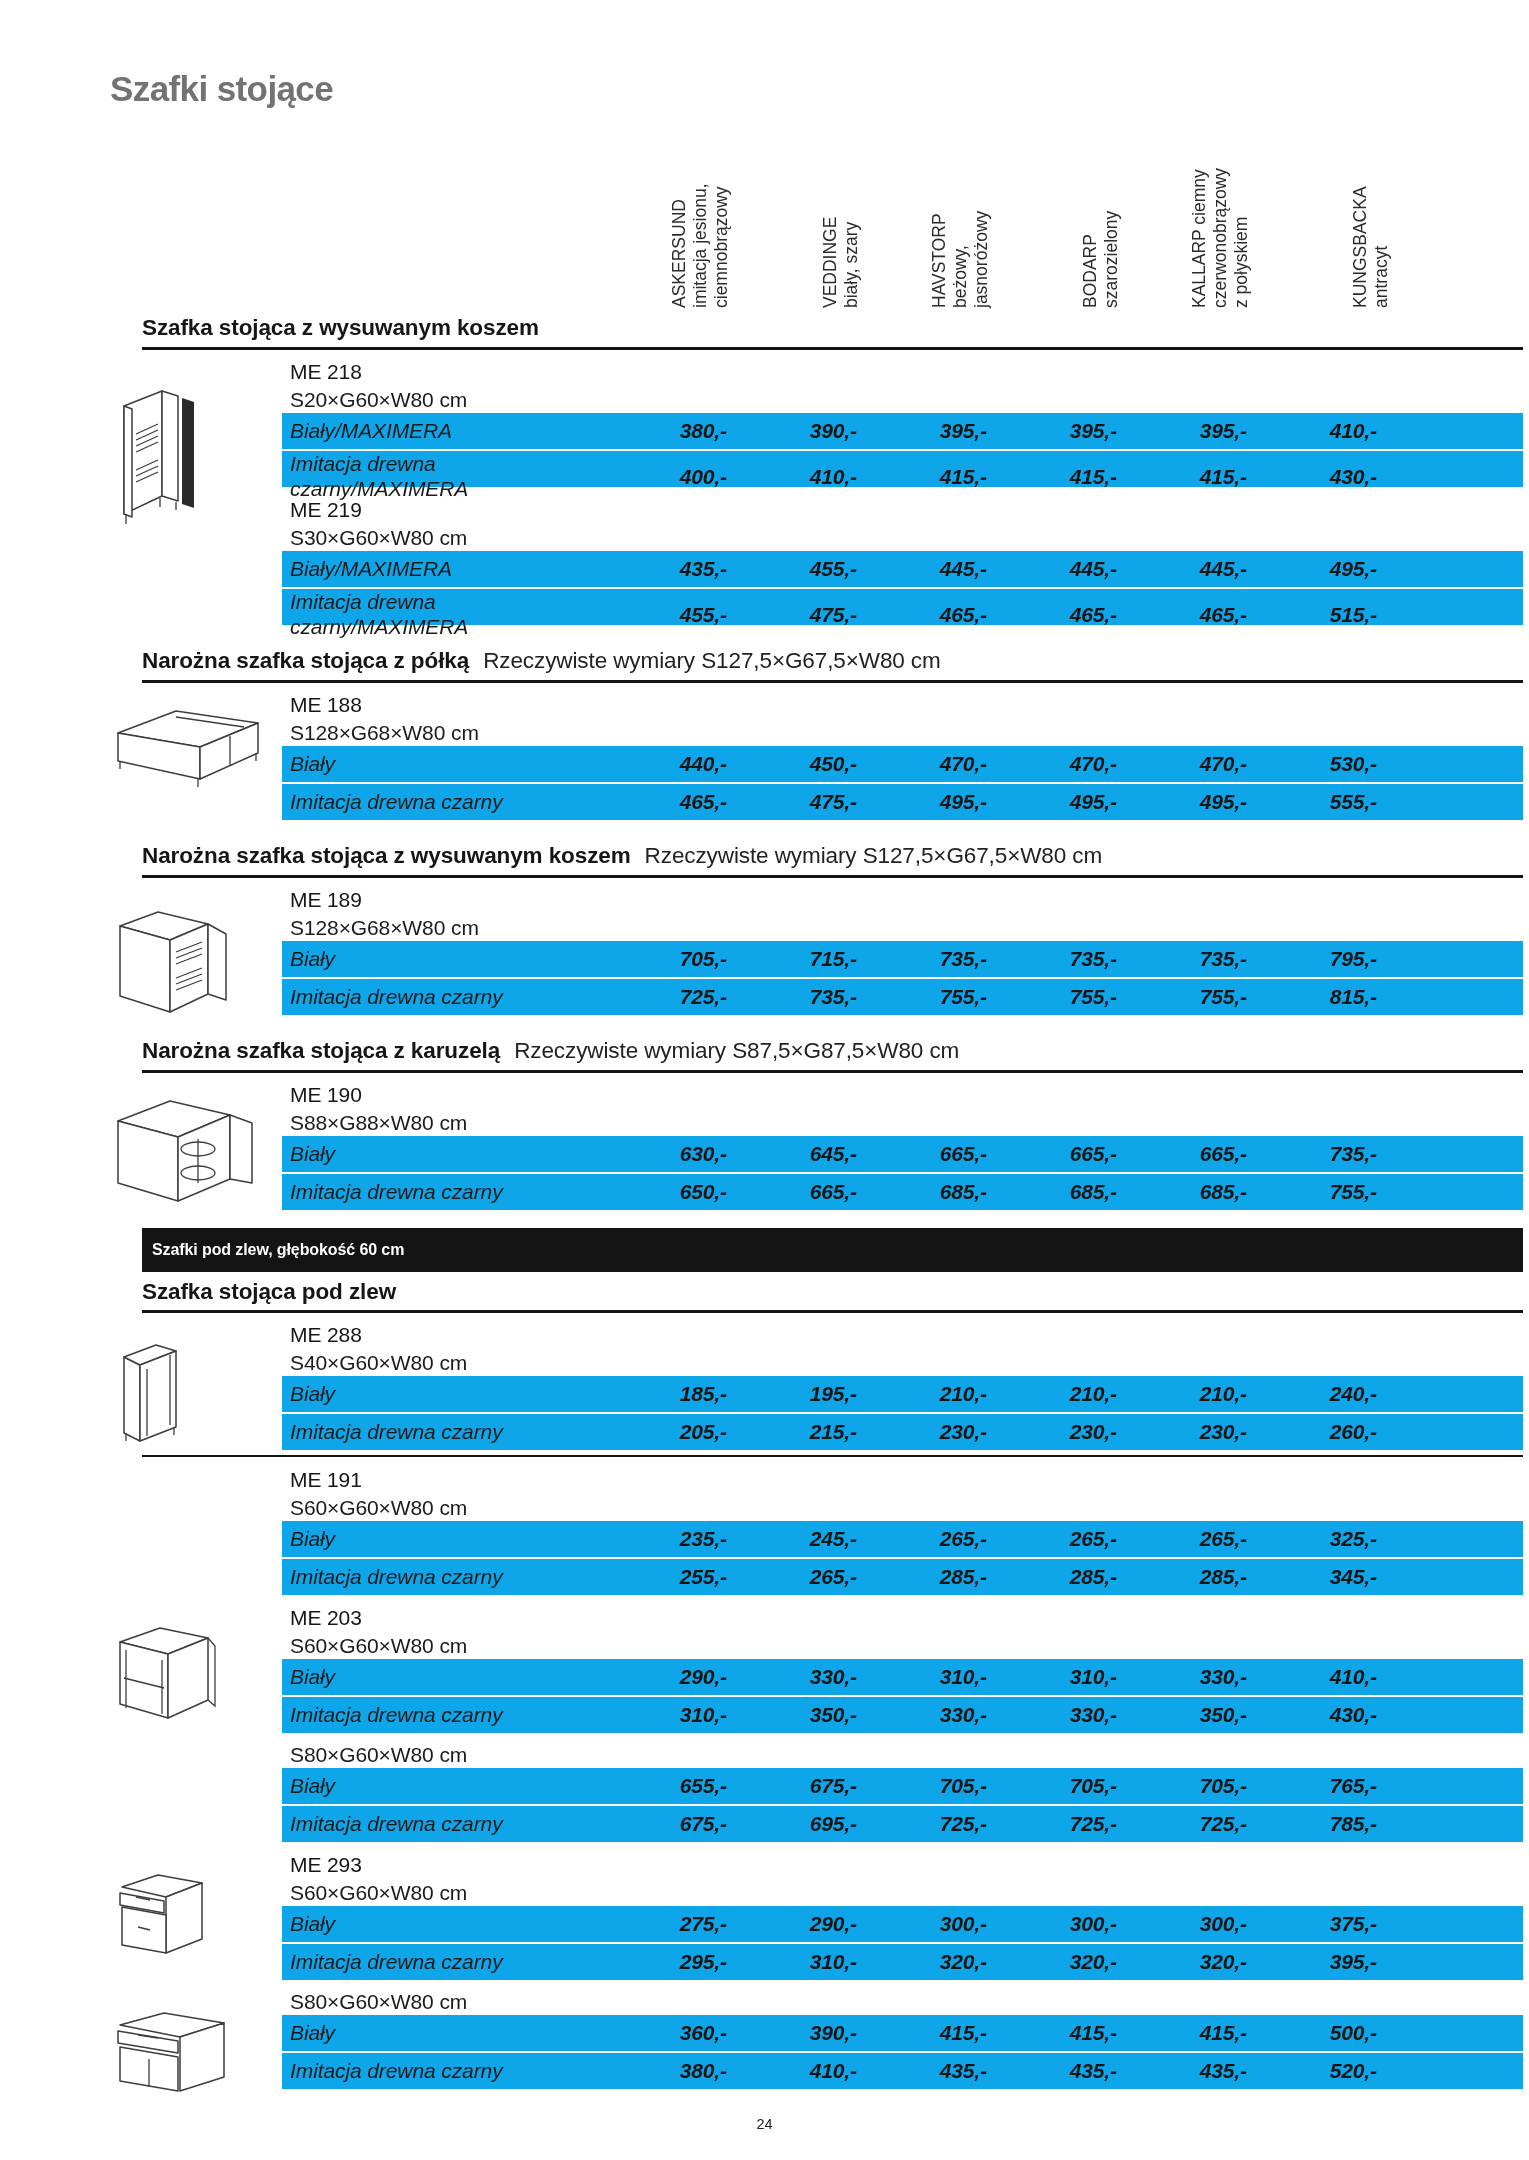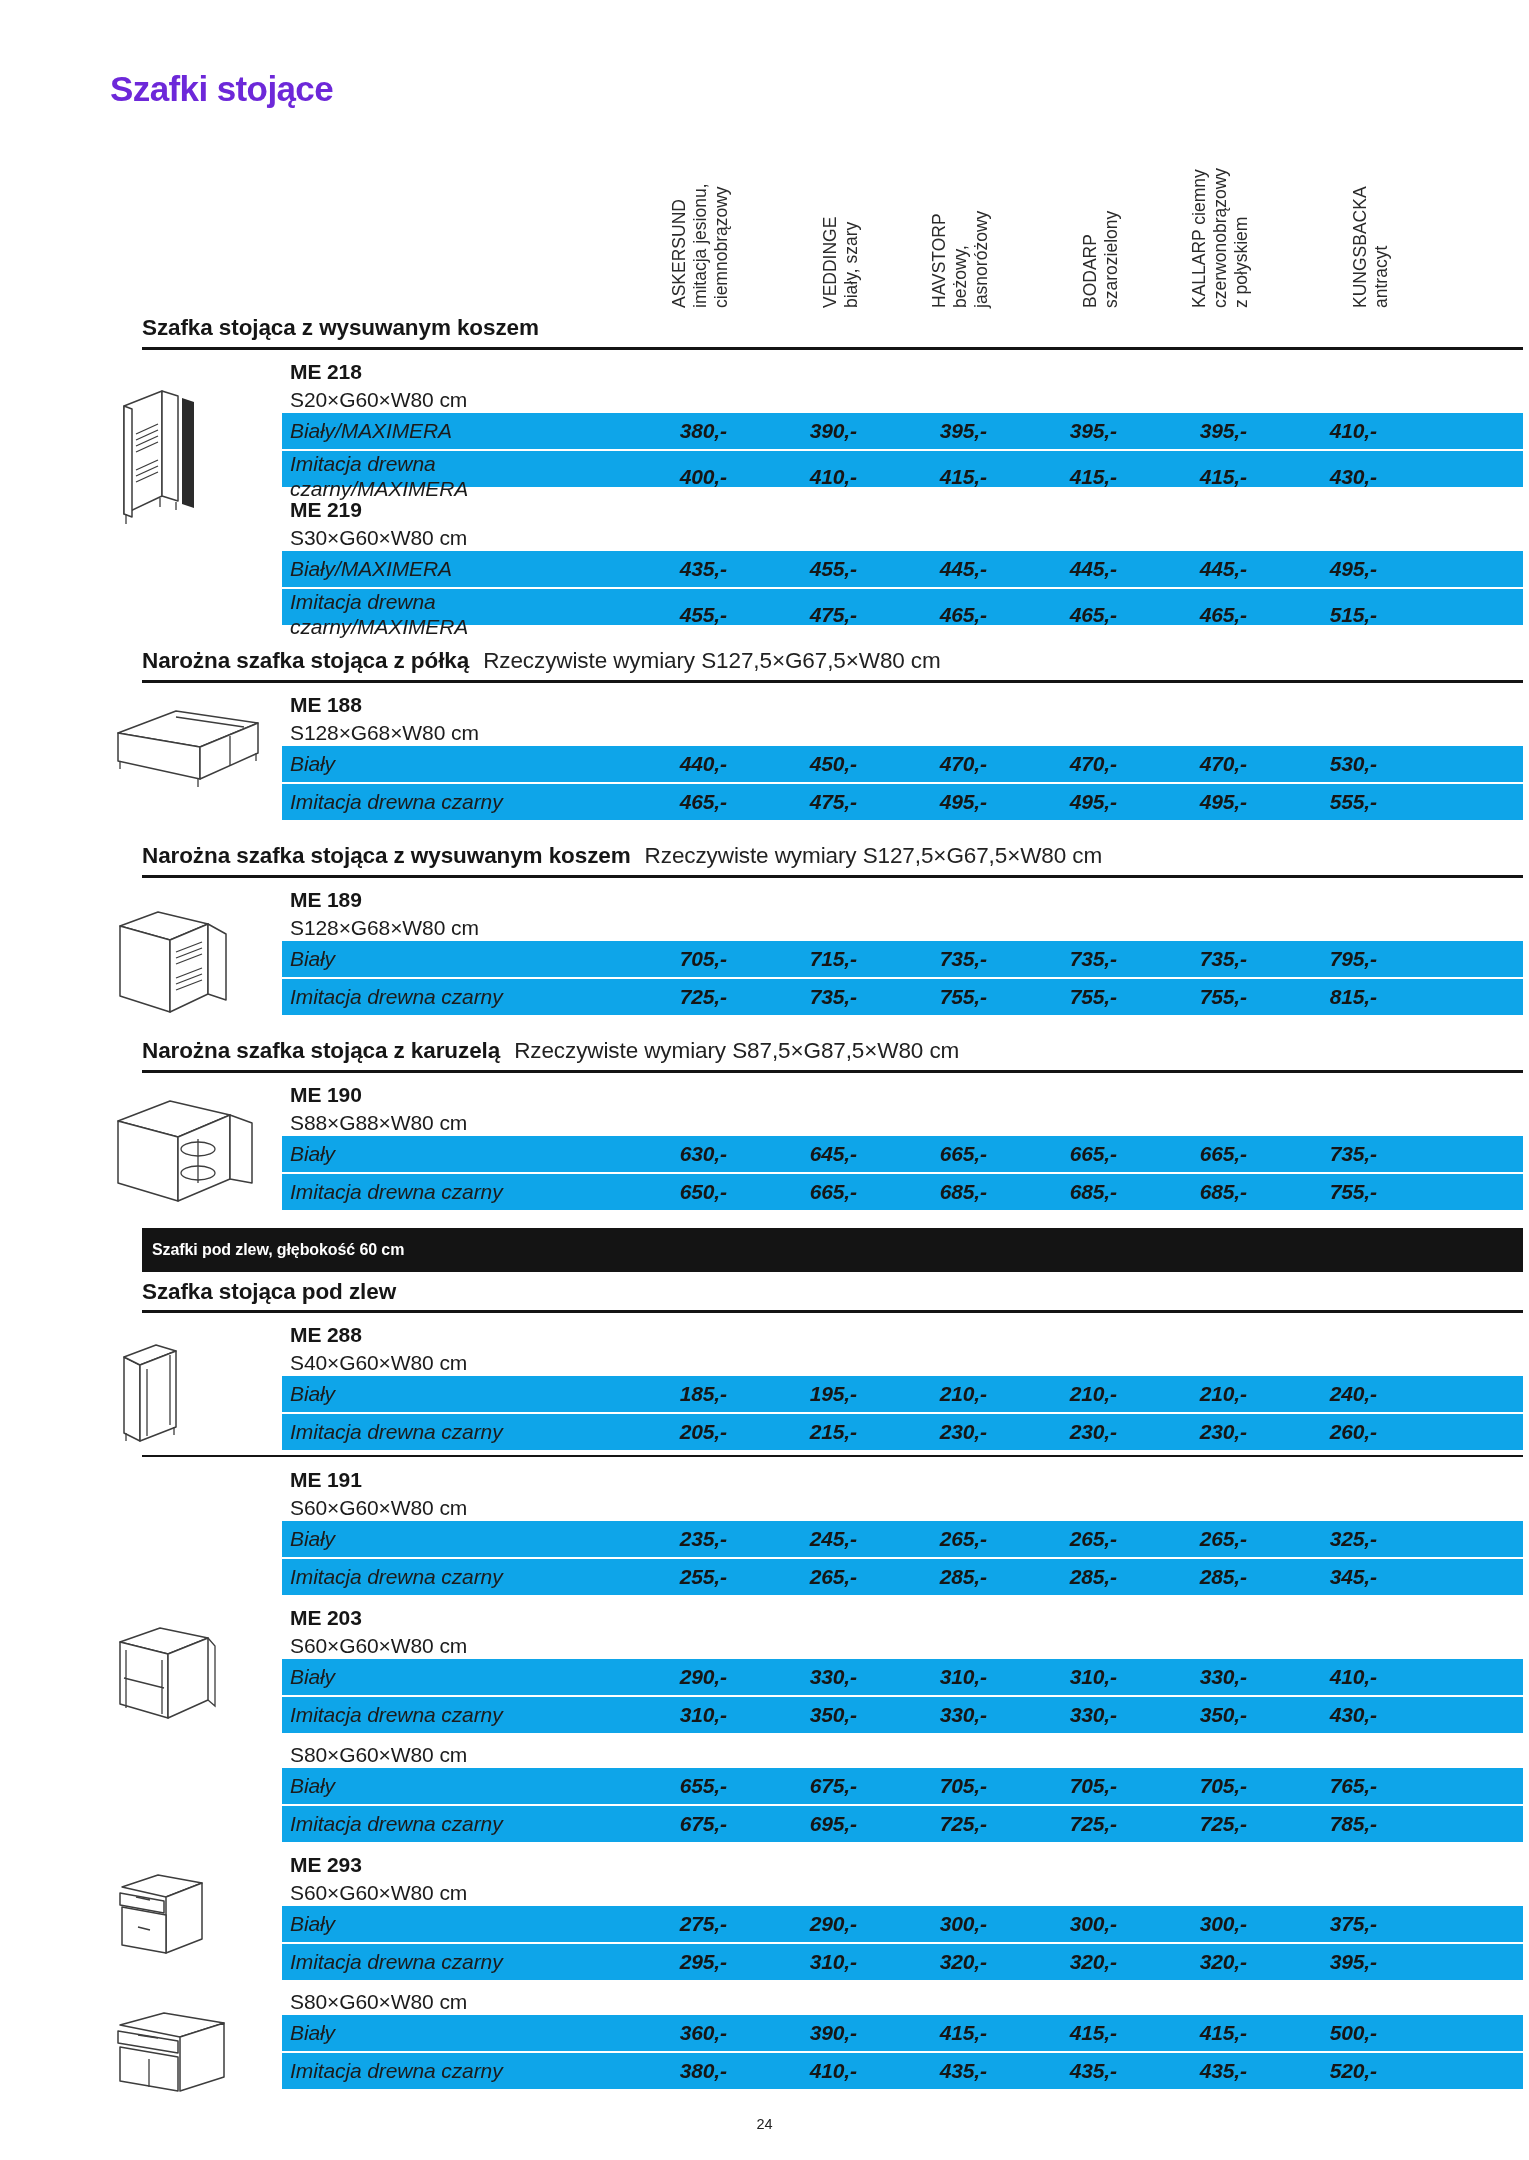--- a/index.html
+++ b/index.html
@@ -2,38 +2,38 @@
 <html lang="pl"><head>
 <meta charset="utf-8">
 <style>
   html,body{margin:0;padding:0;background:#888;}
   .page{
     position:relative; width:1529px; height:2160px; background:#fff;
     font-family:"Liberation Sans", sans-serif; font-size:21px; line-height:1.2;
     color:#1b1b1b; overflow:hidden; letter-spacing:-0.1px; margin:0 auto;
   }
   .title{ margin:0; padding:70px 0 0 110px; font-size:35px; line-height:38px;
-    font-weight:700; color:#6d28d9; letter-spacing:-0.6px;}
+    font-weight:700; color:#737373; letter-spacing:-0.6px;}
   .finish-headers{ position:relative; height:200px; }
   .colhead{
     position:absolute; bottom:0; transform-origin:0 100%; transform:rotate(-90deg);
     white-space:pre; font-size:17.5px; line-height:21px; color:#2b2b2b; letter-spacing:0;
   }
   .sections{ padding:0 6px 0 110px;margin-left:32px; }
   .sec{ margin-top:22px; }
   .sec.first, .sec.after-banner{ margin-top:6px; }
   .sec-headline{ font-size:22.5px; line-height:27px; font-weight:700; color:#161616;}
   .sec-note{ font-weight:400; margin-left:14px; color:#222; }
   .sec-rule{ height:3px; background:#141414; margin-top:6px; }
   .sec-rule.thin{ height:2.5px; margin-top:5px; }
   .banner{ margin-top:18px; height:44px; background:#141414; color:#fff;
     font-size:16px; font-weight:700; line-height:44px; padding-left:10px; }
   .group{ position:relative; margin-top:6px; }
   .group.gap{ margin-top:7px; }
-  .g-code{ margin-left:148px; height:26px; padding-top:3px; font-weight:700; color:#161616;}
+  .g-code{ margin-left:148px; height:26px; padding-top:3px; font-weight:400; color:#161616;}
   .g-dims{ margin-left:148px; height:26px; padding-top:2px; color:#1b1b1b; }
   .price-row{
     margin-left:140px; margin-right:0; height:36px; background:#0ea5e9;
     display:grid; grid-template-columns:1fr repeat(6,130px) 138px;
     align-items:center; padding:0 8px; box-sizing:border-box;font-style:italic;
   }
   .price-row + .price-row{ margin-top:2px; }
   .row-label{ font-weight:400; color:#1b1b1b; }
   .price-cell{ text-align:right; font-weight:700; color:#161616; }
   .group-rule{ height:2.5px; background:#141414; margin-top:5px; }

